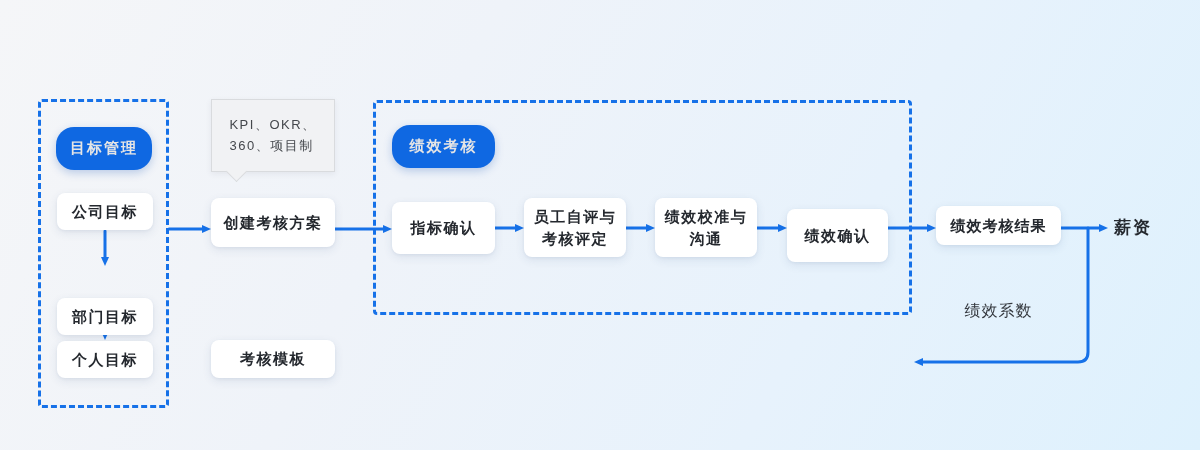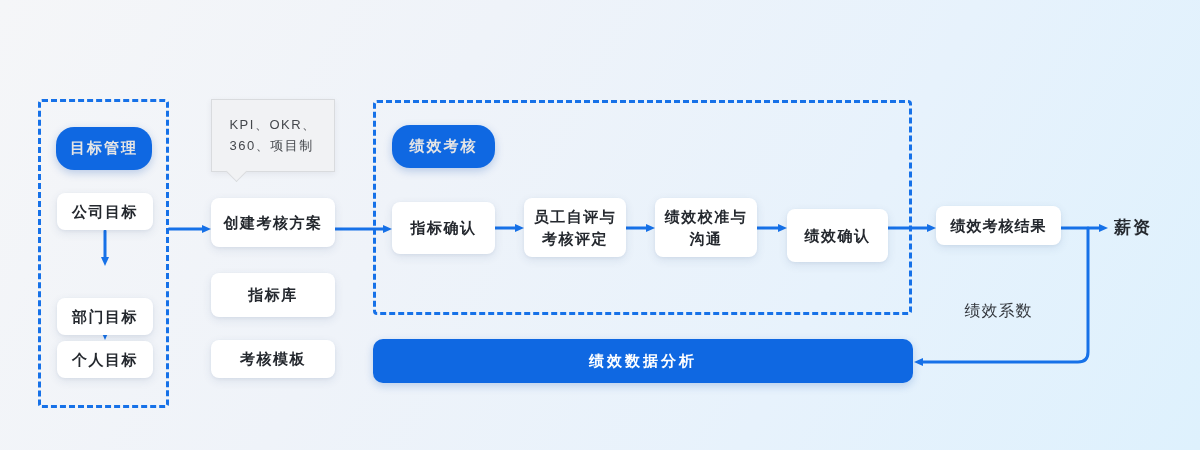--- a/index.html
+++ b/index.html
@@ -167,21 +167,20 @@
   <div class="node" style="left:57px; top:267px; width:96px; height:37px;margin-top:31px;">部门目标</div>
 
   <div class="node" style="left:57px; top:341px; width:96px; height:37px;">个人目标</div>
 
   <div class="tooltip">KPI、OKR、
 360、项目制</div>
   <div class="tooltip-pointer"></div>
 
   <div class="node" style="left:211px; top:198px; width:124px; height:49px;">创建考核方案</div>
 
-  <div class="node" style="left:211px; top:273px; width:124px; height:44px;">指标库</div>
 
   <div class="node" style="left:211px; top:340px; width:124px; height:38px;">考核模板</div>
 
   <div class="group" style="left:373px; top:100px; width:539px; height:215px;"></div>
 
   <div class="pill" style="left:392px; top:117px; width:103px; height:43px;">绩效考核</div>
 
   <div class="node" style="left:392px; top:202px; width:103px; height:52px;">指标确认</div>
 
   <div class="node" style="left:524px; top:198px; width:102px; height:59px;">员工自评与
@@ -191,15 +190,14 @@
 沟通</div>
 
   <div class="node" style="left:787px; top:201px; width:101px; height:53px;margin-top:8px;">绩效确认</div>
 
   <div class="node" style="left:936px; top:206px; width:125px; height:39px; font-size:15px; letter-spacing:1px;">绩效考核结果</div>
 
   <div class="sub-label" style="left:936px; top:253px; width:125px;">绩效系数</div>
 
   <div class="plain-label" style="left:1114px; top:216px; font-size:17px; letter-spacing:2px;">薪资</div>
 
-  <div class="bar">绩效数据分析</div>
 
 </div>
 
 </body></html>

